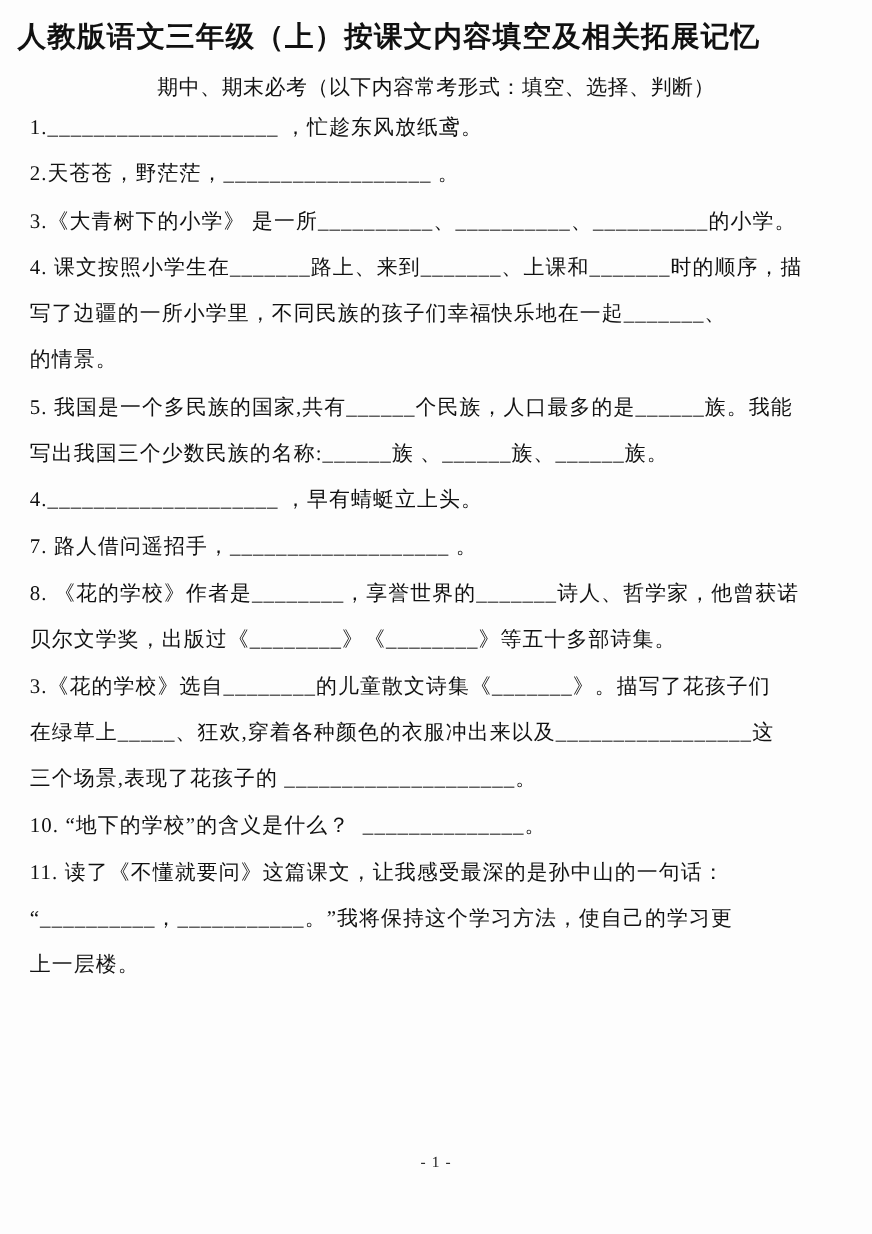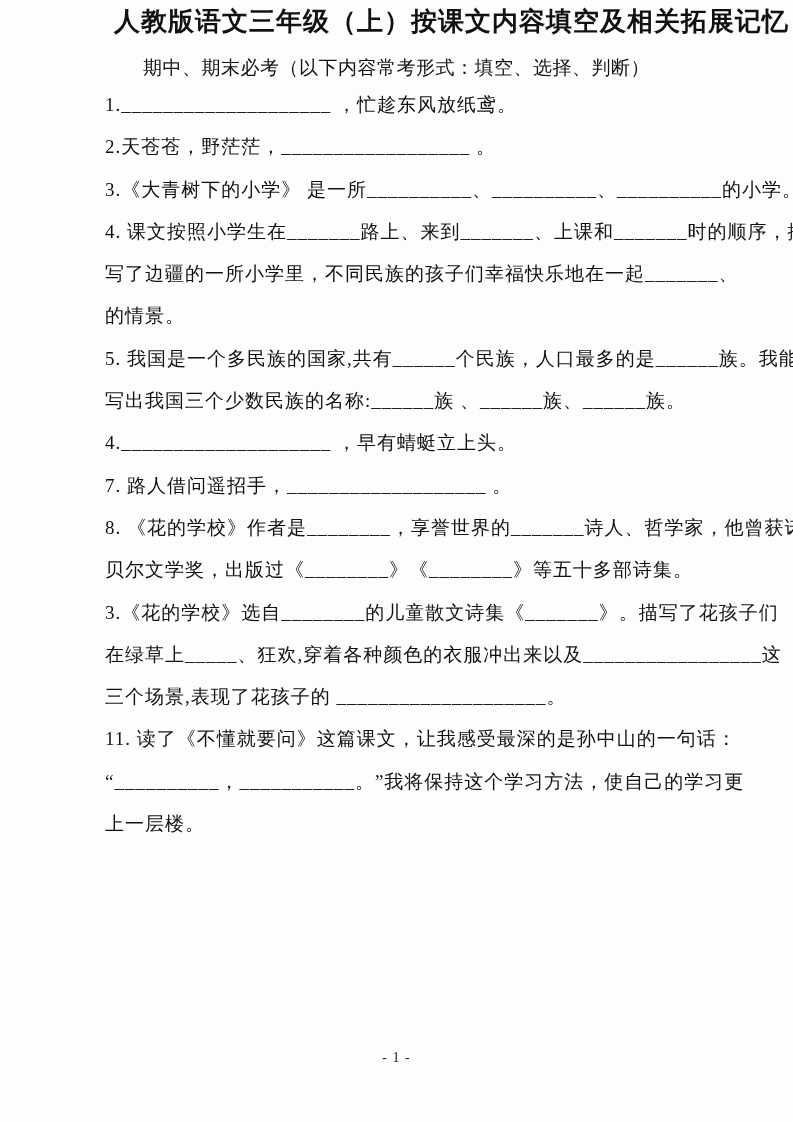--- a/index.html
+++ b/index.html
@@ -8,46 +8,46 @@
     width: 793px;
     height: 1122px;
     margin: 0 auto;
     background: #fdfdfd;
     font-family: "Liberation Serif", "DejaVu Serif", serif;
     color: #111;
     overflow: hidden;
     box-sizing: border-box;
   }
   .doc-title {
-    margin: 4px;
+    margin: 16px;
     font-size: 26px;
     line-height: 36px;
     font-weight: bold;
-    text-align: right;
+    text-align: left;
     letter-spacing: 1px;
   }
   .doc-subtitle {
     margin: 16px 0 0 0;
     font-size: 19px;
     line-height: 24px;
     font-weight: normal;
     text-align: center;
     letter-spacing: 0.5px;
   }
   .section-heading {
     margin: 10px 0 0 0;
     font-size: 20px;
     line-height: 26px;
     font-weight: bold;
     text-align: center;
     letter-spacing: 1px;
   }
   .questions {
     margin-top: 4px;
-    padding: 0 40px 0 105px;
+    padding: 0 40px 0 27px;
     font-size: 19px;
     letter-spacing: 1px;
   }
   .question {
     margin: 0;
     line-height: 42.3px;
     white-space: pre;           
     font-weight: normal;
   }
   .page-footer {
@@ -80,20 +80,21 @@
 的情景。</p>
     <p class="question">5. 我国是一个多民族的国家,共有______个民族，人口最多的是______族。我能
 写出我国三个少数民族的名称:______族 、______族、______族。</p>
     <p class="question">4.____________________ ，早有蜻蜓立上头。</p>
     <p class="question">7. 路人借问遥招手，___________________ 。</p>
     <p class="question">8. 《花的学校》作者是________，享誉世界的_______诗人、哲学家，他曾获诺
 贝尔文学奖，出版过《________》《________》等五十多部诗集。</p>
     <p class="question">3.《花的学校》选自________的儿童散文诗集《_______》。描写了花孩子们
 在绿草上_____、狂欢,穿着各种颜色的衣服冲出来以及_________________这
 三个场景,表现了花孩子的 ____________________。</p>
+    <p class="question">10. “地下的学校”的含义是什么？  ______________。</p>
     <p class="question">11. 读了《不懂就要问》这篇课文，让我感受最深的是孙中山的一句话：
 “__________，___________。”我将保持这个学习方法，使自己的学习更
 上一层楼。</p>
   </div>
 
   <div class="page-footer">- 1 -</div>
 
 </div>
 
 </body></html>

